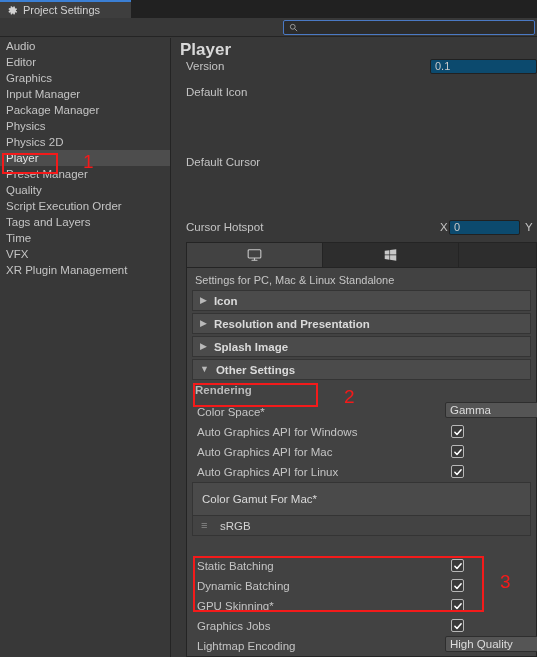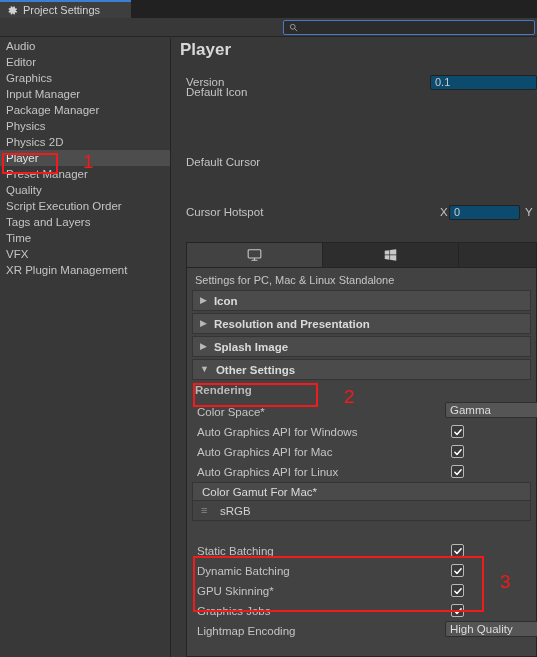--- a/index.html
+++ b/index.html
@@ -147,21 +147,21 @@
   }
   .cbox svg { width: 10px; height: 10px; color: #ffffff; display: block; }
   .dropdown {
     position: absolute; height: 16px; background: #555555;
     border: 1px solid #2e2e2e; border-radius: 2px;
     font-size: 11.5px; color: #dcdcdc;
     display: flex; align-items: center; padding-left: 4px;
   }
 
   .listhead {
-    margin: 0 5px; height: 19px; background: #4a4a4a;
+    margin: 0 5px; height: 34px; background: #4a4a4a;
     border: 1px solid #343434;
     display: flex; align-items: center; padding-left: 9px;
     font-size: 11.5px; color: #dadada;
   }
   .listitem {
     margin: 0 5px; height: 20px; background: #434343;
     border: 1px solid #343434; border-top: 0;
     display: flex; align-items: center; gap: 8px; padding-left: 8px;
     font-size: 11.5px; color: #d2d2d2;
   }
@@ -214,34 +214,34 @@
     <div class="side-item">Tags and Layers</div>
     <div class="side-item">Time</div>
     <div class="side-item">VFX</div>
     <div class="side-item">XR Plugin Management</div>
   </div>
 
   <div class="content">
 
     <div class="pane">
 
-      <div class="prop-row" style="top:34px;">
+      <div class="prop-row" style="top:18px;">
         <span class="prop-label">Version</span>
         <span class="val-field" style="left:258px; width:107px;">0.1</span>
       </div>
 
       <div class="prop-row" style="top:44px;">
         <span class="prop-label">Default Icon</span>
       </div>
 
       <div class="prop-row" style="top:114px;">
         <span class="prop-label">Default Cursor</span>
       </div>
 
-      <div class="prop-row" style="top:164px;">
+      <div class="prop-row" style="top:179px;">
         <span class="prop-label">Cursor Hotspot</span>
         <span class="axis-label" style="left:268px;">X</span>
         <span class="val-field" style="left:277px; width:71px;">0</span>
         <span class="axis-label" style="left:353px;">Y</span>
       </div>
 
       <div class="plat-box">
 
         <div class="plat-tabs">
           <div class="plat-tab active">

